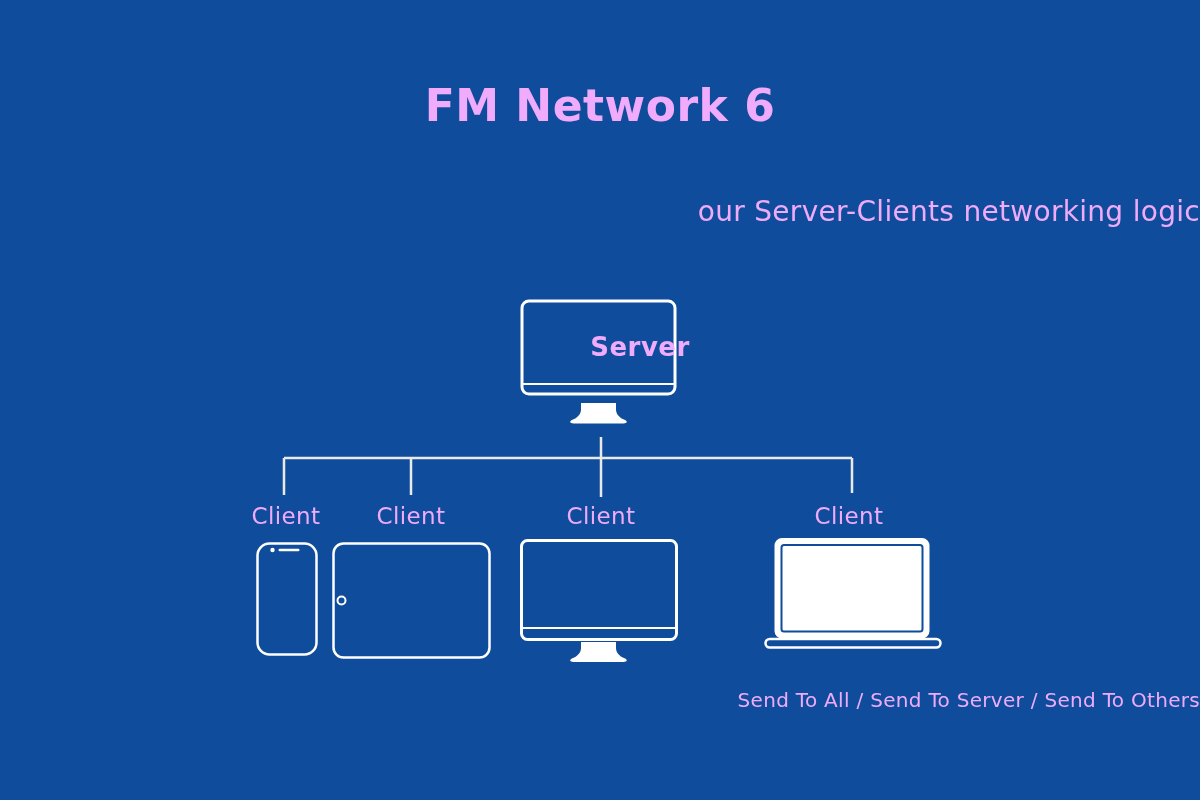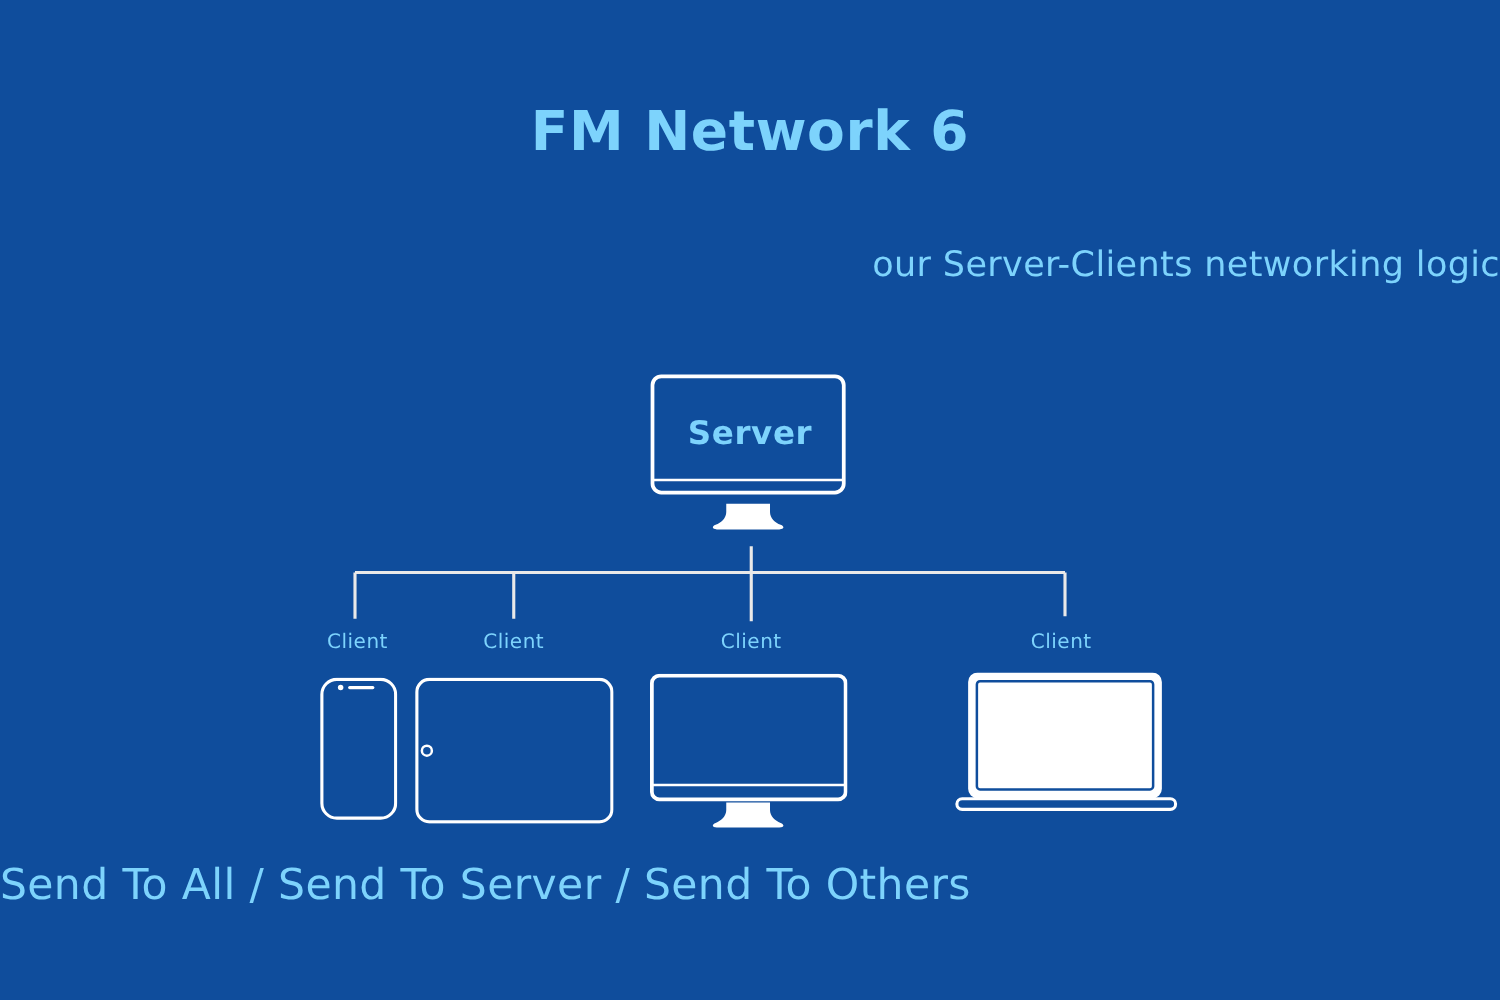--- a/index.html
+++ b/index.html
@@ -7,21 +7,21 @@
     padding: 0;
     background: #0f4d9c;
   }
   .canvas {
     position: relative;
     width: 1200px;
     height: 800px;
     background: #0f4d9c;
     overflow: hidden;
     font-family: "DejaVu Sans", "Liberation Sans", sans-serif;
-    color: #7dd3fc;
+    color: #f0abfc;
   }
   .title {
     position: absolute;
     top: 80px;
     left: 0;
     width: 100%;
     text-align: center;
     font-size: 44px;
     font-weight: 700;
     letter-spacing: 0.5px;
@@ -42,46 +42,47 @@
   .server-wrap   { left: 520px; top: 299px; width: 160px; height: 126px; }
   .server-label {
     position: absolute;
     left: 0;
     top: 33px;
     width: 100%;
     text-align: center;
     font-size: 26px;
     font-weight: 700;
     letter-spacing: 0.5px;
+    padding-left: 40px;
   }
   .connector-wrap { left: 270px; top: 430px; width: 600px; height: 70px; }
   .client-label {
     position: absolute;
     top: 503px;
     transform: translateX(-50%);
-    font-size: 16px;
+    font-size: 23px;
     font-weight: 500;
     letter-spacing: 0.4px;
     white-space: nowrap;
   }
   .client-label-1 { left: 286px; }
   .client-label-2 { left: 411px; }
   .client-label-3 { left: 601px; }
   .client-label-4 { left: 849px; }
   .phone-wrap    { left: 256px; top: 542px; width: 62px;  height: 114px; }
   .tablet-wrap   { left: 332px; top: 542px; width: 159px; height: 117px; }
   .desktop-wrap  { left: 520px; top: 539px; width: 158px; height: 124px; }
   .laptop-wrap   { left: 764px; top: 538px; width: 178px; height: 112px; }
   .caption {
     position: absolute;
     top: 688px;
     left: 0;
     width: 100%;
-    text-align: left;
-    font-size: 34px;
+    text-align: right;
+    font-size: 20px;
     font-weight: 400;
     letter-spacing: 0.3px;
   }
   svg { display: block; }
 </style>
 </head>
 <body style="background: rgb(15, 77, 156);">
 
 <div class="canvas" style="background: rgb(15, 77, 156);">
 

